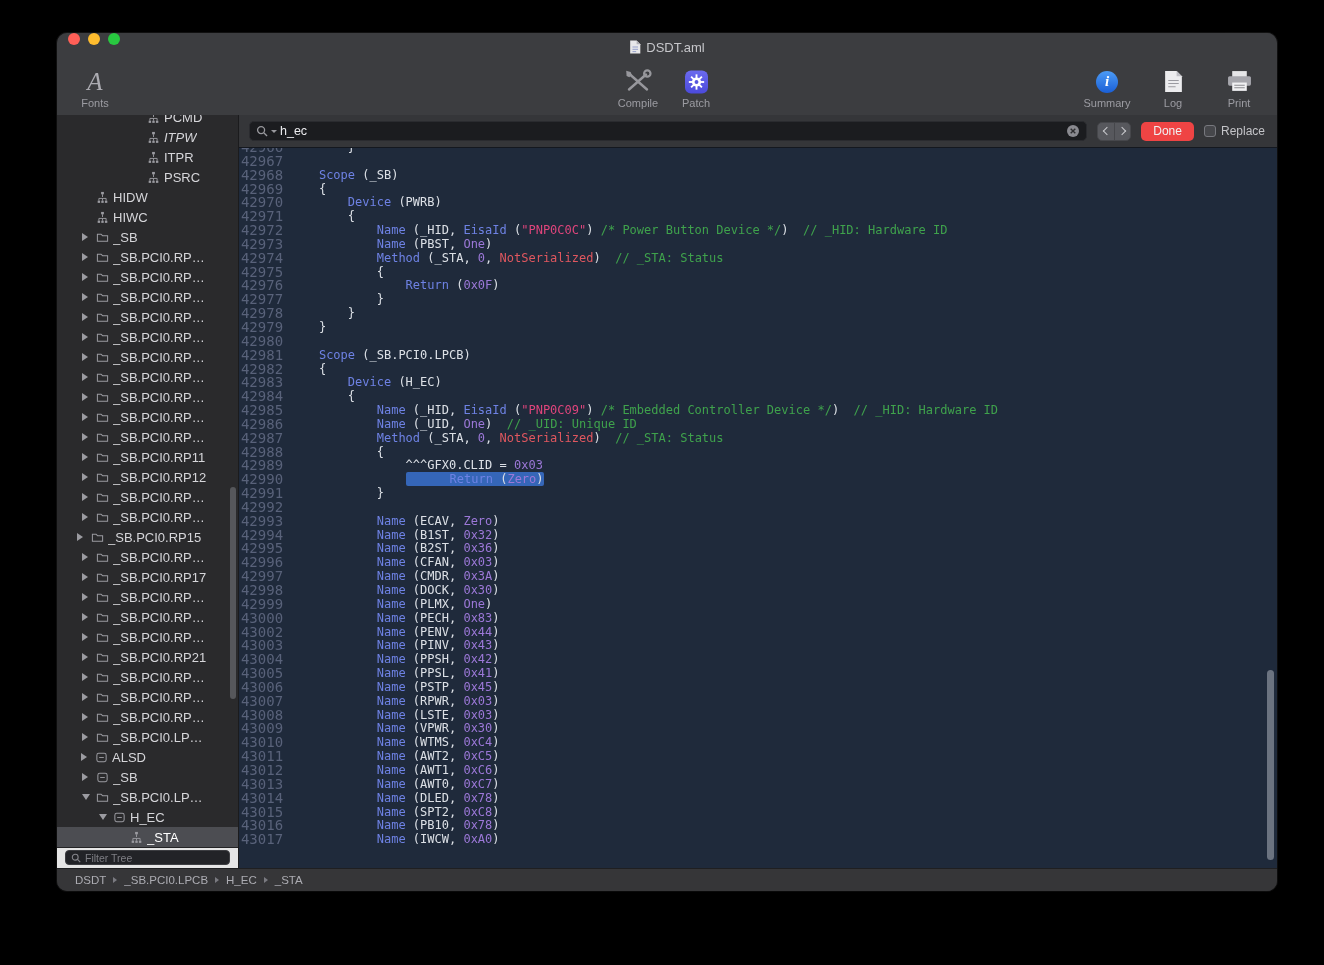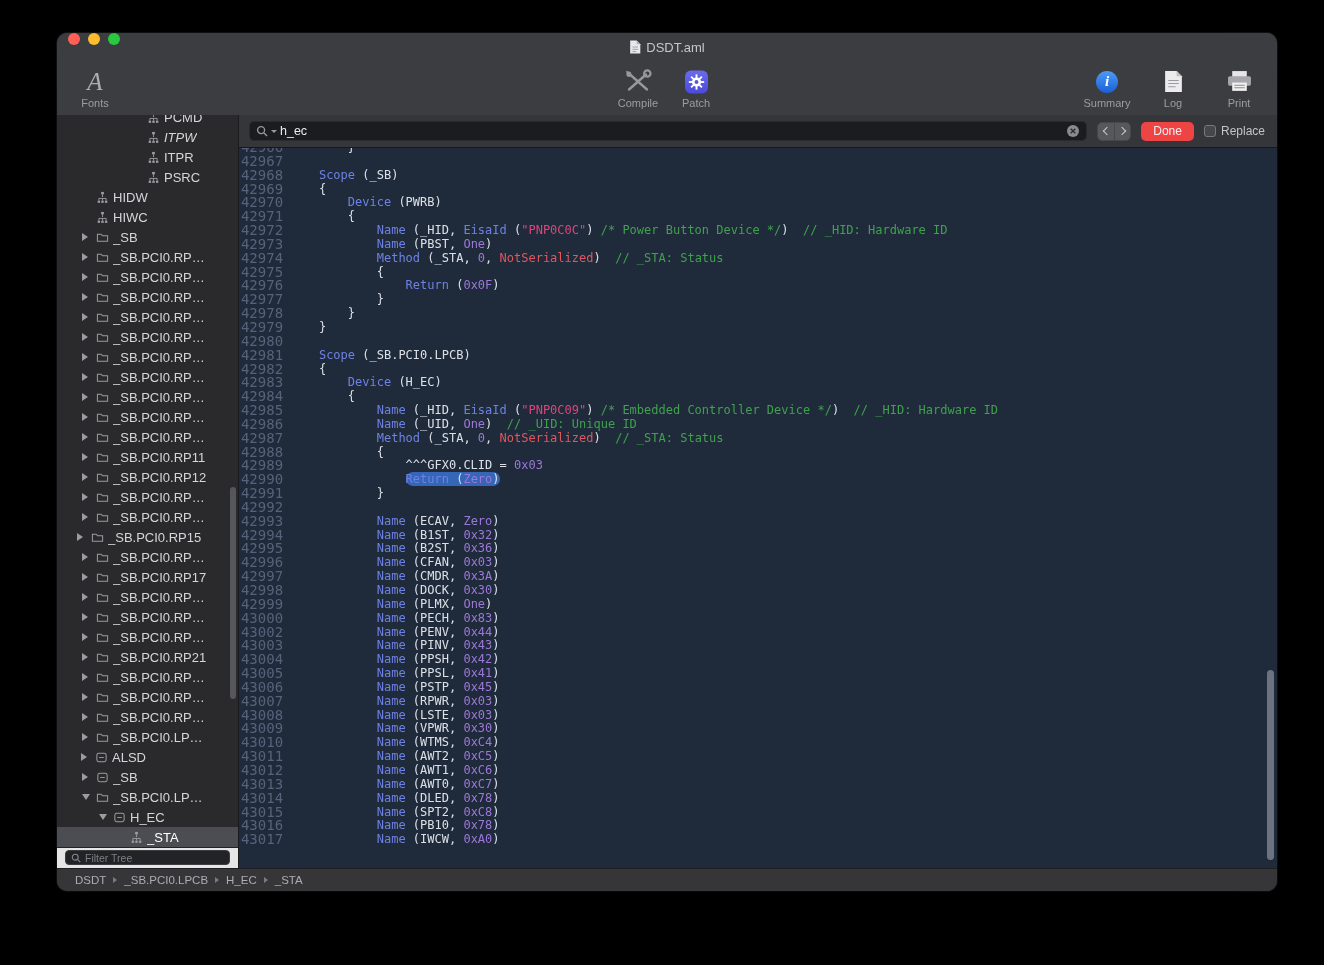--- a/index.html
+++ b/index.html
@@ -101,21 +101,21 @@
   .line { display:flex; height:13.85px; line-height:13.85px;
           font-family:"DejaVu Sans Mono","Liberation Mono",monospace; font-size:12px; }
   .ln { width:46px; flex:none; text-align:center; color:#59627A; font-size:14px; }
   .lc { white-space:pre; margin-left:5px; color:var(--plain,#DCE0E6); }
   .tok-p { color:var(--plain,#DCE0E6); }
   .tok-k { color:var(--kw,#6E82E4); }
   .tok-s { color:var(--str,#E0457C); }
   .tok-r { color:var(--pre,#E0575F); }
   .tok-c { color:var(--cmt,#3FA24C); }
   .tok-n { color:var(--num,#9C78D8); }
-  .selhl { background:var(--sel,#3566B8); border-radius:7px; }
+  .selhl { background:var(--sel,#3566B8); border-radius:2px;padding-left:44px; }
   .editor-thumb { position:absolute; right:3px; top:522px; width:7px; height:190px;
                   border-radius:4px; background:rgba(170,175,185,.55); }
 
   
   .statusbar { height:23px; flex:none; background:#363638; border-top:1px solid #1F1F21;
                display:flex; align-items:center; gap:7px; padding-left:18px;
                font-size:11.5px; color:#ACACB2; }
   .bc-sep { width:0; height:0; border-left:4px solid #7A7A80;
             border-top:3.5px solid transparent; border-bottom:3.5px solid transparent; }
 </style>

